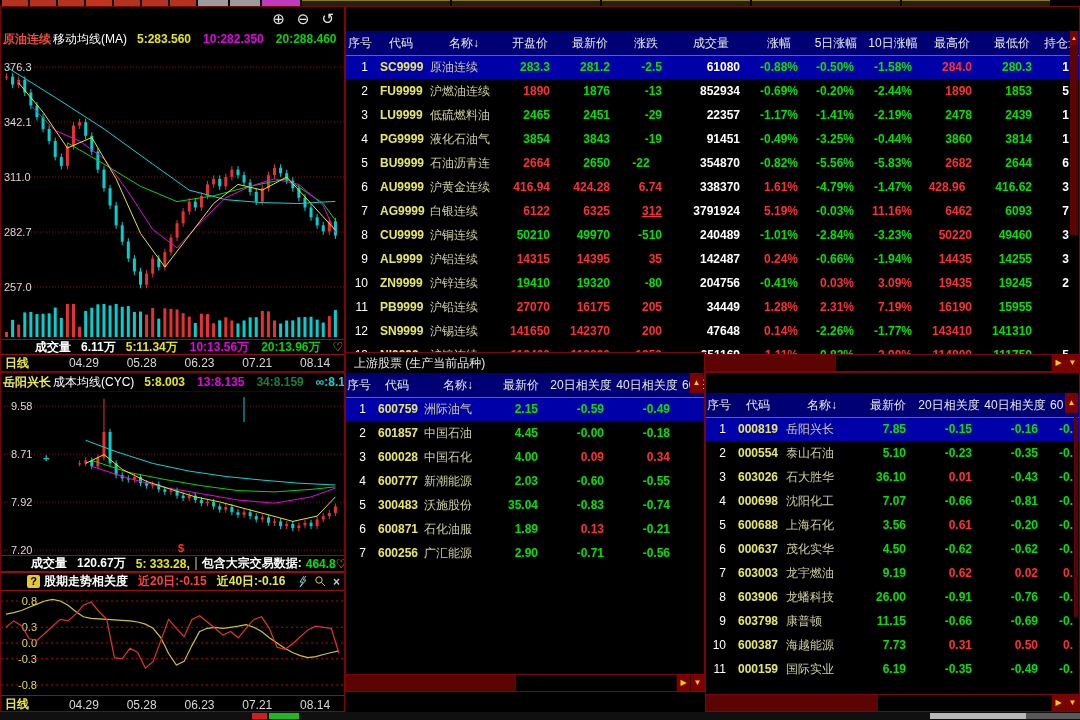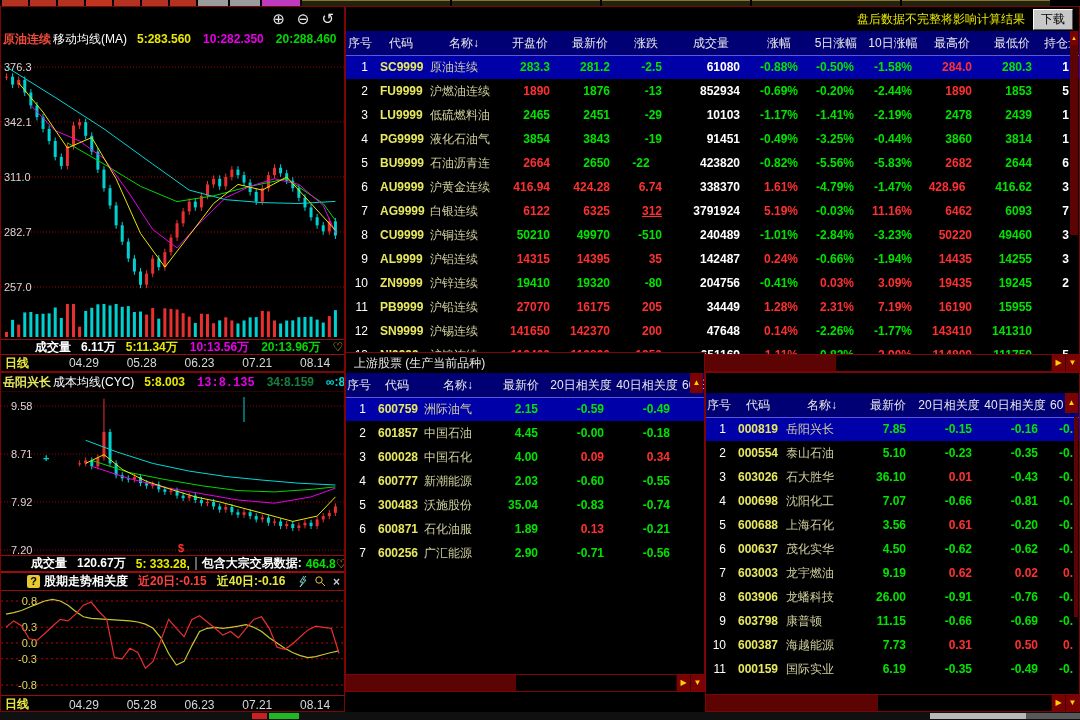--- a/index.html
+++ b/index.html
@@ -290,24 +290,20 @@
         <div class="axis-period">日线</div>
         <div class="axis-date">04.29</div>
         <div class="axis-date">05.28</div>
         <div class="axis-date">06.23</div>
         <div class="axis-date">07.21</div>
         <div class="axis-date">08.14</div>
       </div>
   </div>
 
   <div class="panel" id="p-tab" style="left:345px;top:6px;width:735px;height:366px">
-    <div class="warnbar">
-      <span class="warntext">盘后数据不完整将影响计算结果</span>
-      <button class="dlbtn">下载</button>
-    </div>
     <div class="tbl" id="maintable" style="top:24px;height:324px">
         <div class="trow thead-row">
           <div class="tcell th" style="width: 28px;">序号</div>
           <div class="tcell th" style="width: 54px;">代码</div>
           <div class="tcell th" style="width: 72px;">名称↓</div>
           <div class="tcell th" style="width: 60px;">开盘价</div>
           <div class="tcell th" style="width: 60px;">最新价</div>
           <div class="tcell th" style="width: 52px;">涨跌</div>
           <div class="tcell th" style="width: 78px;">成交量</div>
           <div class="tcell th" style="width: 58px;">涨幅</div>
@@ -347,21 +343,21 @@
           <div class="tcell c-num c-g" style="width: 60px;">1853</div>
           <div class="tcell c-num c-w c-clip" style="width: 29px;">5</div>
         </div>
         <div class="trow">
           <div class="tcell c-idx" style="width: 28px;">3</div>
           <div class="tcell c-code" style="width: 54px;">LU9999</div>
           <div class="tcell c-name" style="width: 72px;">低硫燃料油</div>
           <div class="tcell c-num c-g" style="width: 60px;">2465</div>
           <div class="tcell c-num c-g" style="width: 60px;">2451</div>
           <div class="tcell c-num c-g" style="width: 52px;">-29</div>
-          <div class="tcell c-num c-w" style="width: 78px;">10103</div>
+          <div class="tcell c-num c-w" style="width: 78px;">22357</div>
           <div class="tcell c-num c-g" style="width: 58px;">-1.17%</div>
           <div class="tcell c-num c-g" style="width: 56px;">-1.41%</div>
           <div class="tcell c-num c-g" style="width: 58px;">-2.19%</div>
           <div class="tcell c-num c-g" style="width: 60px;">2478</div>
           <div class="tcell c-num c-g" style="width: 60px;">2439</div>
           <div class="tcell c-num c-w c-clip" style="width: 29px;">1</div>
         </div>
         <div class="trow">
           <div class="tcell c-idx" style="width: 28px;">4</div>
           <div class="tcell c-code" style="width: 54px;">PG9999</div>
@@ -377,21 +373,21 @@
           <div class="tcell c-num c-g" style="width: 60px;">3814</div>
           <div class="tcell c-num c-w c-clip" style="width: 29px;">1</div>
         </div>
         <div class="trow">
           <div class="tcell c-idx" style="width: 28px;">5</div>
           <div class="tcell c-code" style="width: 54px;">BU9999</div>
           <div class="tcell c-name" style="width: 72px;">石油沥青连</div>
           <div class="tcell c-num c-r" style="width: 60px;">2664</div>
           <div class="tcell c-num c-g" style="width: 60px;">2650</div>
           <div class="tcell c-num c-g" style="width: 52px; text-align: center;">-22</div>
-          <div class="tcell c-num c-w" style="width: 78px;">423820</div>
+          <div class="tcell c-num c-w" style="width: 78px;">354870</div>
           <div class="tcell c-num c-g" style="width: 58px;">-0.82%</div>
           <div class="tcell c-num c-g" style="width: 56px;">-5.56%</div>
           <div class="tcell c-num c-g" style="width: 58px;">-5.83%</div>
           <div class="tcell c-num c-r" style="width: 60px;">2682</div>
           <div class="tcell c-num c-g" style="width: 60px;">2644</div>
           <div class="tcell c-num c-w c-clip" style="width: 29px;">6</div>
         </div>
         <div class="trow">
           <div class="tcell c-idx" style="width: 28px;">6</div>
           <div class="tcell c-code" style="width: 54px;">AU9999</div>
@@ -522,21 +518,21 @@
       <div class="strack"></div>
       <div class="sbtn">▶</div>
       <div class="sbtn">▼</div>
     </div>
   </div>
 
   <div class="panel" id="p-c2" style="left:0;top:372px;width:345px;height:340px">
     <div class="chead" style="height:18px;border-bottom:1px solid #300">
       <span class="ctitle2">岳阳兴长</span>
       <span class="csub">成本均线(CYC)</span>
-      <span id="c2mas"><span class="mav" style="color: rgb(232, 232, 0);">5:8.003</span><span class="mav" style="color: rgb(232, 0, 232); font-family: Liberation Mono, monospace;">13:8.135</span><span class="mav" style="color: #15803d;">34:8.159</span><span class="mav" style="color: rgb(0, 216, 216);">∞:8.194</span></span>
+      <span id="c2mas"><span class="mav" style="color: rgb(232, 232, 0);">5:8.003</span><span class="mav" style="color: rgb(232, 0, 232);">13:8.135</span><span class="mav" style="color: #15803d;">34:8.159</span><span class="mav" style="color: rgb(0, 216, 216);">∞:8.194</span></span>
     </div>
     <svg id="c2svg" width="343" height="163">
         <line x1="0" y1="14" x2="343" y2="14" stroke="#a00000" stroke-dasharray="1 2"></line>
         <text x="10" y="18" fill="#d8d8d8" font-size="11">9.58</text>
         <line x1="0" y1="62.00350212518732" x2="343" y2="62.00350212518732" stroke="#a00000" stroke-dasharray="1 2"></line>
         <text x="10" y="66.00350212518731" fill="#d8d8d8" font-size="11">8.71</text>
         <line x1="0" y1="109.9438693331189" x2="343" y2="109.9438693331189" stroke="#a00000" stroke-dasharray="1 2"></line>
         <text x="10" y="113.9438693331189" fill="#d8d8d8" font-size="11">7.92</text>
         <line x1="0" y1="158" x2="343" y2="158" stroke="#a00000" stroke-dasharray="1 2"></line>
         <text x="10" y="162" fill="#d8d8d8" font-size="11">7.20</text>

